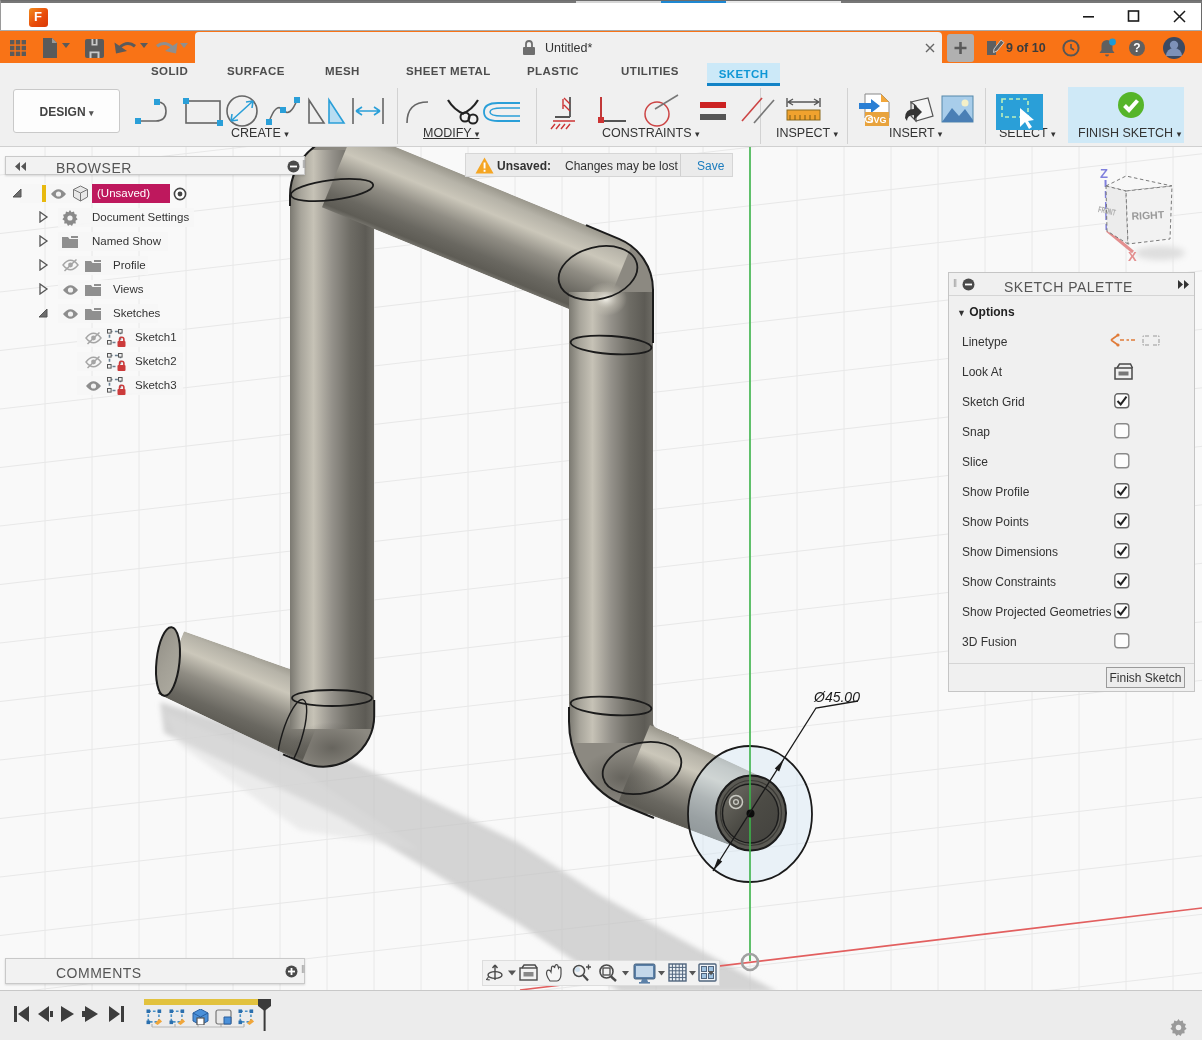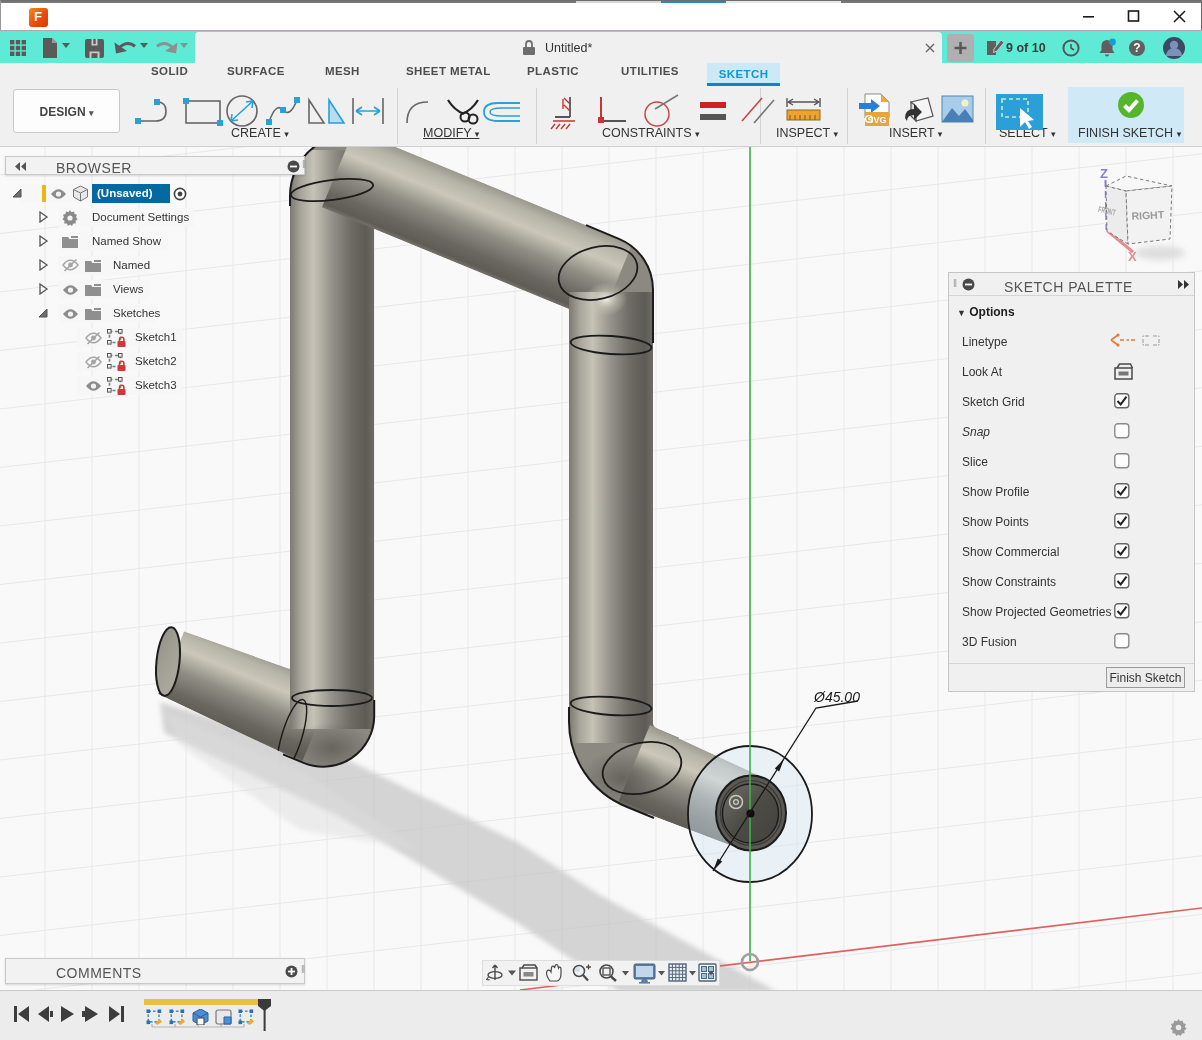--- a/index.html
+++ b/index.html
@@ -3,21 +3,21 @@
 *{margin:0;padding:0;box-sizing:border-box;}
 html,body{width:1202px;height:1040px;overflow:hidden;font-family:"Liberation Sans",sans-serif;background:#fff;}
 .abs{position:absolute;}
 #page{position:relative;width:1202px;height:1040px;box-shadow:inset 1px 0 0 #a8a8a8, inset -1px 0 0 #8a8a8a;}
 
 #titlebar{position:absolute;left:0;top:0;width:1202px;height:30px;background:#fff;border-top:1px solid #6e6e6e;border-left:1px solid #9a9a9a;border-right:1px solid #6a6a6a;}
 #fulogo{position:absolute;left:28px;top:7px;width:19px;height:19px;border-radius:3px;background:linear-gradient(135deg,#f18d1e 0%,#e94c0a 55%,#d93807 100%);}
 #fulogo span{position:absolute;left:5px;top:1px;color:#fff;font-weight:bold;font-size:13px;}
 #title-text{position:absolute;left:62px;top:7px;font-size:14px;color:#111;}
 
-#qat{position:absolute;left:0;top:30px;width:1202px;height:33px;background:#5eead4;border-top:1px solid #aaa;}
+#qat{position:absolute;left:0;top:30px;width:1202px;height:33px;background:#f97316;border-top:1px solid #aaa;}
 #doctab{position:absolute;left:195px;top:1px;width:747px;height:32px;background:#f0f0f0;border-radius:4px 4px 0 0;}
 
 #ribbon{position:absolute;left:0;top:63px;width:1202px;height:84px;background:#f0f0f0;border-bottom:1px solid #d0d0d0;}
 .rtab{position:absolute;top:2px;height:22px;font-size:11.5px;font-weight:bold;color:#4d4d4d;letter-spacing:.4px;}
 #sketchtab{position:absolute;left:707px;top:0;width:73px;height:23px;background:#cce9f8;border-bottom:3px solid #1183c7;color:#0f97d5;font-size:11.5px;font-weight:bold;text-align:center;padding-top:5px;letter-spacing:.4px;}
 .glabel{position:absolute;top:63px;font-size:12.5px;color:#333;white-space:nowrap;}
 .gdiv{position:absolute;top:25px;width:1px;height:56px;background:#d2d2d2;}
 #finishbg{position:absolute;left:1068px;top:24px;width:116px;height:56px;background:#cfe9f7;}
 
 #canvas{position:absolute;left:0;top:147px;width:1202px;height:843px;background:#f9f9f9;overflow:hidden;}
@@ -400,21 +400,21 @@
             </svg></span>
 <div class="abs" style="left:42px;top:1px;width:4px;height:17px;background:#e8b90f;"></div>
 <span class="abs" style="left:50px;top:4px;"><svg width="17" height="12" viewBox="0 0 17 12">
               <path d="M1 6 Q8.5 -3.4 16 6 Q8.5 15.4 1 6 Z" fill="#8d8d8d"></path>
               <circle cx="8.5" cy="6" r="2.6" fill="#f2f2f2"></circle>
             </svg></span>
 <span class="abs" style="left:72px;top:1px;"><svg width="17" height="17" viewBox="0 0 17 17">
               <path d="M8.5 1 L15.5 4.5 L15.5 12 L8.5 16 L1.5 12 L1.5 4.5 Z" fill="#e8e8e8" stroke="#777" stroke-width="1"></path>
               <path d="M1.5 4.5 L8.5 8 L15.5 4.5 M8.5 8 L8.5 16" fill="none" stroke="#777" stroke-width="1"></path>
             </svg></span>
-<div class="abs" style="left:92px;top:0px;width:78px;height:19px;background:#0369a1;color:#fff;font-weight:bold;padding:3px 16px 0 5px;font-size:11.5px;">(Unsaved)</div>
+<div class="abs" style="left:92px;top:0px;width:78px;height:19px;background:#be185d;color:#fff;font-weight:normal;padding:3px 16px 0 5px;font-size:11.5px;">(Unsaved)</div>
 <svg class="abs" style="left:173px;top:3px" width="14" height="14" viewBox="0 0 14 14">
             <circle cx="7" cy="7" r="5.6" fill="#fff" stroke="#444" stroke-width="1.6"></circle>
             <circle cx="7" cy="7" r="2.4" fill="#444"></circle>
           </svg>
 </div>
 <div class="abs" style="left:58px;top:61px;width:136px;height:19px;background:rgba(246,246,246,.92);"></div>
 <div class="abs" style="left:0;top:61px;width:300px;height:19px;font-size:11.5px;color:#333;">
           <span class="abs" style="left:37px;top:3px;"><svg width="12" height="12" viewBox="0 0 12 12">
               <path d="M3 1 L10 6 L3 11 Z" fill="none" stroke="#555" stroke-width="1.3"></path>
             </svg></span>
@@ -442,21 +442,21 @@
             </svg></span>
           <span class="abs" style="left:62px;top:3px;"><svg width="17" height="13" viewBox="0 0 17 13">
               <path d="M1 6 Q8.5 -3.4 16 6 Q8.5 15.4 1 6 Z" fill="none" stroke="#a5a5a5" stroke-width="1.4"></path>
               <circle cx="8.5" cy="6" r="2.4" fill="#a5a5a5"></circle>
               <path d="M2.5 12 L14.5 0.5" stroke="#a5a5a5" stroke-width="1.5"></path>
             </svg></span>
           <span class="abs" style="left:85px;top:3px;"><svg width="16" height="13" viewBox="0 0 16 13">
               <path d="M0 2 L6 2 L7.5 4 L16 4 L16 13 L0 13 Z" fill="#8f8f8f"></path>
               <rect x="9" y="1" width="7" height="2" fill="#8f8f8f"></rect>
             </svg></span>
-          <span class="abs" style="left:113px;top:3px;">Named</span>
+          <span class="abs" style="left:113px;top:3px;">Profile</span>
         </div>
 <div class="abs" style="left:58px;top:133px;width:92px;height:19px;background:rgba(246,246,246,.92);"></div>
 <div class="abs" style="left:0;top:133px;width:300px;height:19px;font-size:11.5px;color:#333;">
           <span class="abs" style="left:37px;top:3px;"><svg width="12" height="12" viewBox="0 0 12 12">
               <path d="M3 1 L10 6 L3 11 Z" fill="none" stroke="#555" stroke-width="1.3"></path>
             </svg></span>
           <span class="abs" style="left:62px;top:4px;"><svg width="17" height="12" viewBox="0 0 17 12">
               <path d="M1 6 Q8.5 -3.4 16 6 Q8.5 15.4 1 6 Z" fill="#8d8d8d"></path>
               <circle cx="8.5" cy="6" r="2.6" fill="#f2f2f2"></circle>
             </svg></span>
@@ -571,20 +571,31 @@
 </div>
  <div class="fpanel" id="commentshdr">
         <span class="phead" style="position:absolute;left:26px;top:6px;">COMMENTS</span>
 <svg class="abs" style="left:279px;top:6px" width="13" height="13" viewBox="0 0 13 13">
           <circle cx="6.5" cy="6.5" r="6" fill="#4a4a4a"></circle>
           <rect x="3" y="5.6" width="7" height="1.8" fill="#fff"></rect>
           <rect x="5.6" y="3" width="1.8" height="7" fill="#fff"></rect>
         </svg>
 <span style="position:absolute;left:295px;top:5px;color:#999;font-size:10px;">‖</span>
 </div>
+ <div id="warnbar">
+<svg class="abs" style="left:9px;top:3px" width="19" height="17" viewBox="0 0 19 17">
+          <path d="M9.5 0.5 L18.5 16.5 L0.5 16.5 Z" fill="#f5a623"></path>
+          <rect x="8.6" y="5.5" width="1.9" height="6" fill="#fff"></rect>
+          <rect x="8.6" y="12.8" width="1.9" height="2" fill="#fff"></rect>
+        </svg>
+<span class="abs" style="left:31px;top:5px;font-weight:bold;color:#333;">Unsaved:</span>
+<span class="abs" style="left:99px;top:5px;color:#333;">Changes may be lost</span>
+<div class="abs" style="left:214px;top:0;width:1px;height:22px;background:#d0d0d0;"></div>
+<span class="abs" style="left:231px;top:5px;color:#1a7bbd;">Save</span>
+</div>
  <div id="navbar">
 <svg class="abs" style="left:3px;top:2px" width="232" height="21" viewBox="0 0 232 21">
  <g stroke="#4a4a4a" fill="none" stroke-width="1.4">
   <path d="M9 2 V17 M9 2 l-2.5 3 M9 2 l2.5 3"></path>
   <ellipse cx="9" cy="12" rx="7" ry="3.4"></ellipse>
   <path d="M2.5 14 l-2 2.5 l3.2 .4" stroke-width="1.2"></path>
  </g>
  <path d="M22 7.5 l8 0 l-4 5 Z" fill="#555"></path>
  <g transform="translate(34,2)" stroke="#4a4a4a" fill="none" stroke-width="1.4">
             <rect x="0" y="3" width="17" height="12"></rect>
@@ -643,39 +654,39 @@
 <div class="abs" style="left:8px;top:32px;font-size:12px;font-weight:bold;color:#222;"><span style="font-size:9px;color:#333;">▼</span>&nbsp;Options</div>
 <div class="abs" style="left:0;top:390px;width:245px;height:1px;background:#d5d5d5;"></div>
 <div class="abs" style="left:157px;top:394px;width:79px;height:21px;background:#ececec;border:1px solid #9a9a9a;font-size:12px;color:#333;text-align:center;padding-top:3px;">Finish Sketch</div>
 <span class="prow" style="top:62px;">Linetype</span>
         <span class="prow" style="top:92px;">Look At</span>
         <span class="prow" style="top:122px;">Sketch Grid</span>
         <span class="abs" style="left:165px;top:120px;"><svg width="16" height="16" viewBox="0 0 16 16">
             <rect x="0.8" y="0.8" width="14" height="14" rx="3" fill="#fdfdfd" stroke="#666" stroke-width="1.4"></rect>
             <path d="M3.5 8 L6.7 11.4 L12.5 3.6" fill="none" stroke="#222" stroke-width="2"></path>
           </svg></span>
-        <span class="prow" style="top:152px;font-style:italic;">Snap</span>
+        <span class="prow" style="top:152px;">Snap</span>
         <span class="abs" style="left:165px;top:150px;"><svg width="16" height="16" viewBox="0 0 16 16">
             <rect x="0.8" y="0.8" width="14" height="14" rx="3" fill="#fdfdfd" stroke="#8a8a8a" stroke-width="1.4"></rect>
           </svg></span>
         <span class="prow" style="top:182px;">Slice</span>
         <span class="abs" style="left:165px;top:180px;"><svg width="16" height="16" viewBox="0 0 16 16">
             <rect x="0.8" y="0.8" width="14" height="14" rx="3" fill="#fdfdfd" stroke="#8a8a8a" stroke-width="1.4"></rect>
           </svg></span>
         <span class="prow" style="top:212px;">Show Profile</span>
         <span class="abs" style="left:165px;top:210px;"><svg width="16" height="16" viewBox="0 0 16 16">
             <rect x="0.8" y="0.8" width="14" height="14" rx="3" fill="#fdfdfd" stroke="#666" stroke-width="1.4"></rect>
             <path d="M3.5 8 L6.7 11.4 L12.5 3.6" fill="none" stroke="#222" stroke-width="2"></path>
           </svg></span>
         <span class="prow" style="top:242px;">Show Points</span>
         <span class="abs" style="left:165px;top:240px;"><svg width="16" height="16" viewBox="0 0 16 16">
             <rect x="0.8" y="0.8" width="14" height="14" rx="3" fill="#fdfdfd" stroke="#666" stroke-width="1.4"></rect>
             <path d="M3.5 8 L6.7 11.4 L12.5 3.6" fill="none" stroke="#222" stroke-width="2"></path>
           </svg></span>
-        <span class="prow" style="top:272px;">Show Commercial</span>
+        <span class="prow" style="top:272px;">Show Dimensions</span>
         <span class="abs" style="left:165px;top:270px;"><svg width="16" height="16" viewBox="0 0 16 16">
             <rect x="0.8" y="0.8" width="14" height="14" rx="3" fill="#fdfdfd" stroke="#666" stroke-width="1.4"></rect>
             <path d="M3.5 8 L6.7 11.4 L12.5 3.6" fill="none" stroke="#222" stroke-width="2"></path>
           </svg></span>
         <span class="prow" style="top:302px;">Show Constraints</span>
         <span class="abs" style="left:165px;top:300px;"><svg width="16" height="16" viewBox="0 0 16 16">
             <rect x="0.8" y="0.8" width="14" height="14" rx="3" fill="#fdfdfd" stroke="#666" stroke-width="1.4"></rect>
             <path d="M3.5 8 L6.7 11.4 L12.5 3.6" fill="none" stroke="#222" stroke-width="2"></path>
           </svg></span>
         <span class="prow" style="top:332px;">Show Projected Geometries</span>

